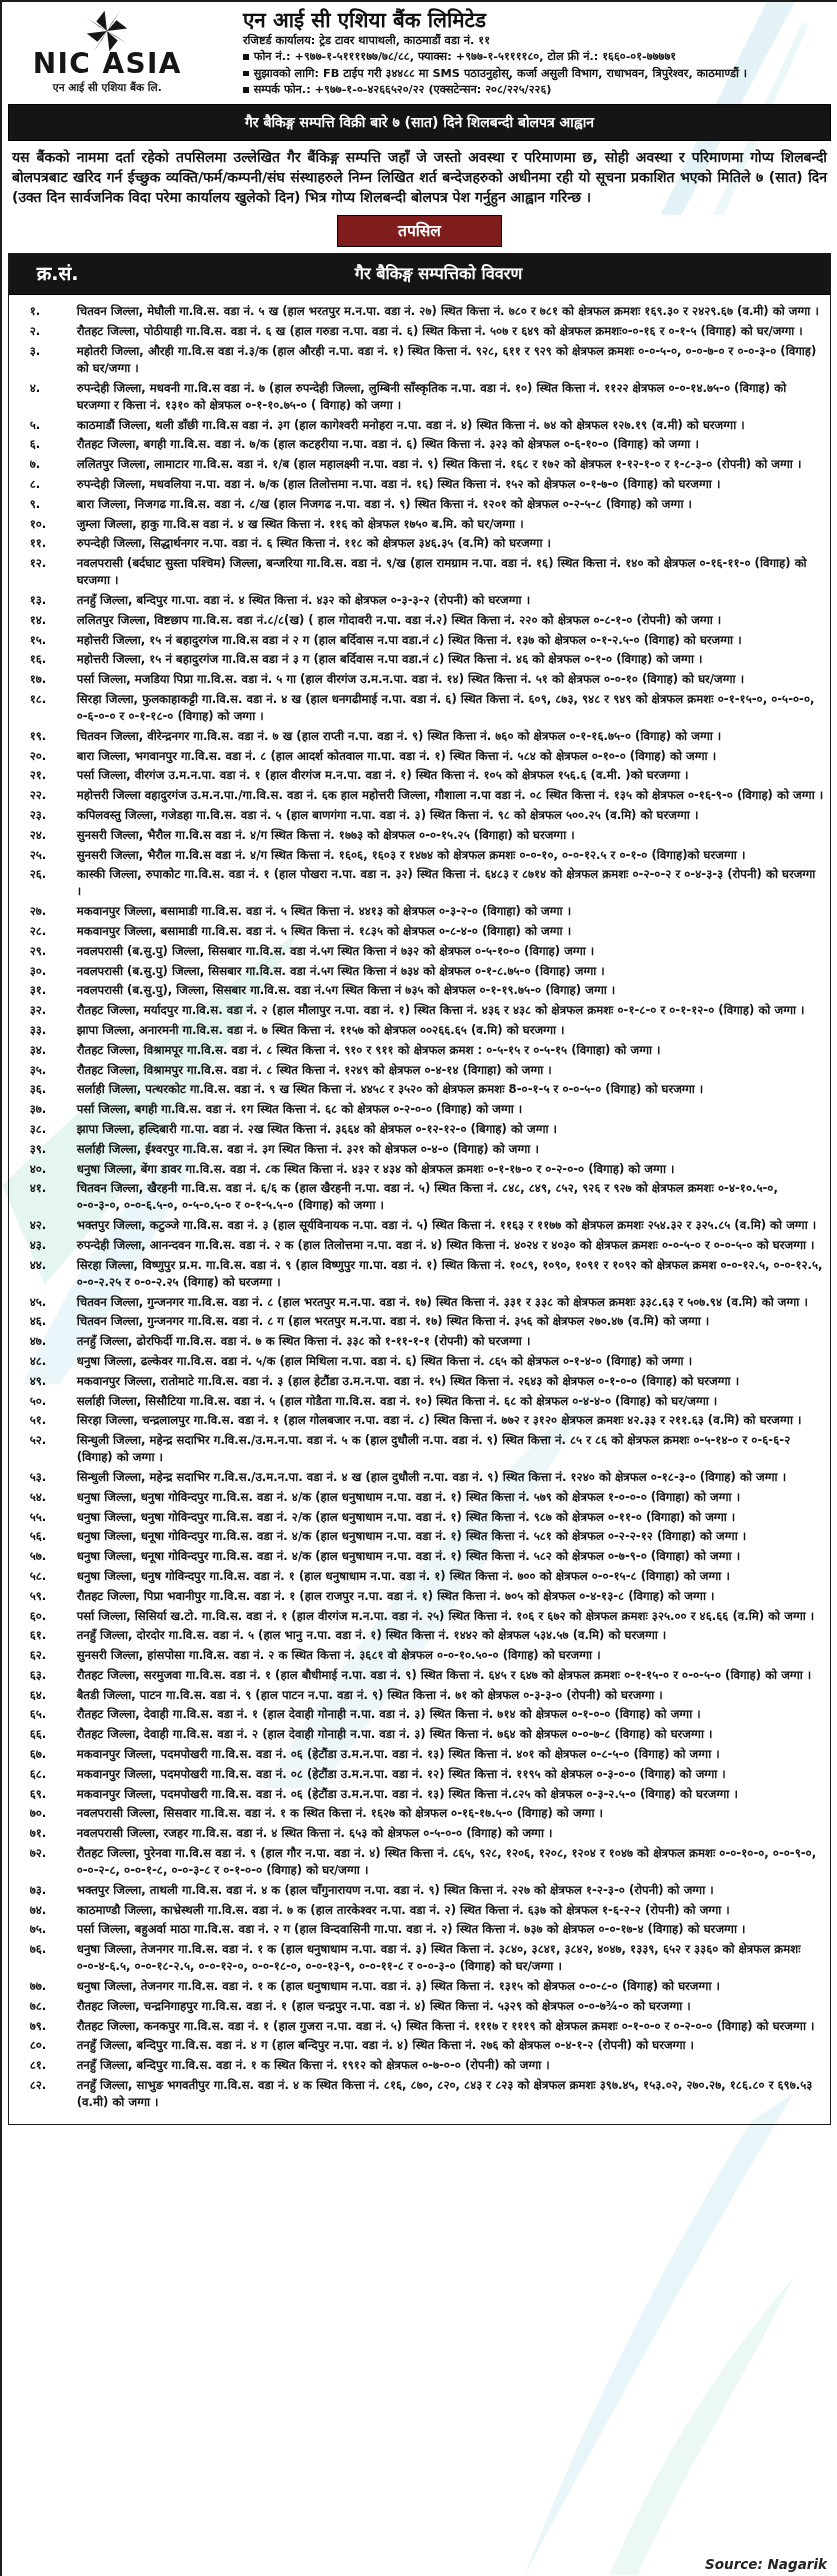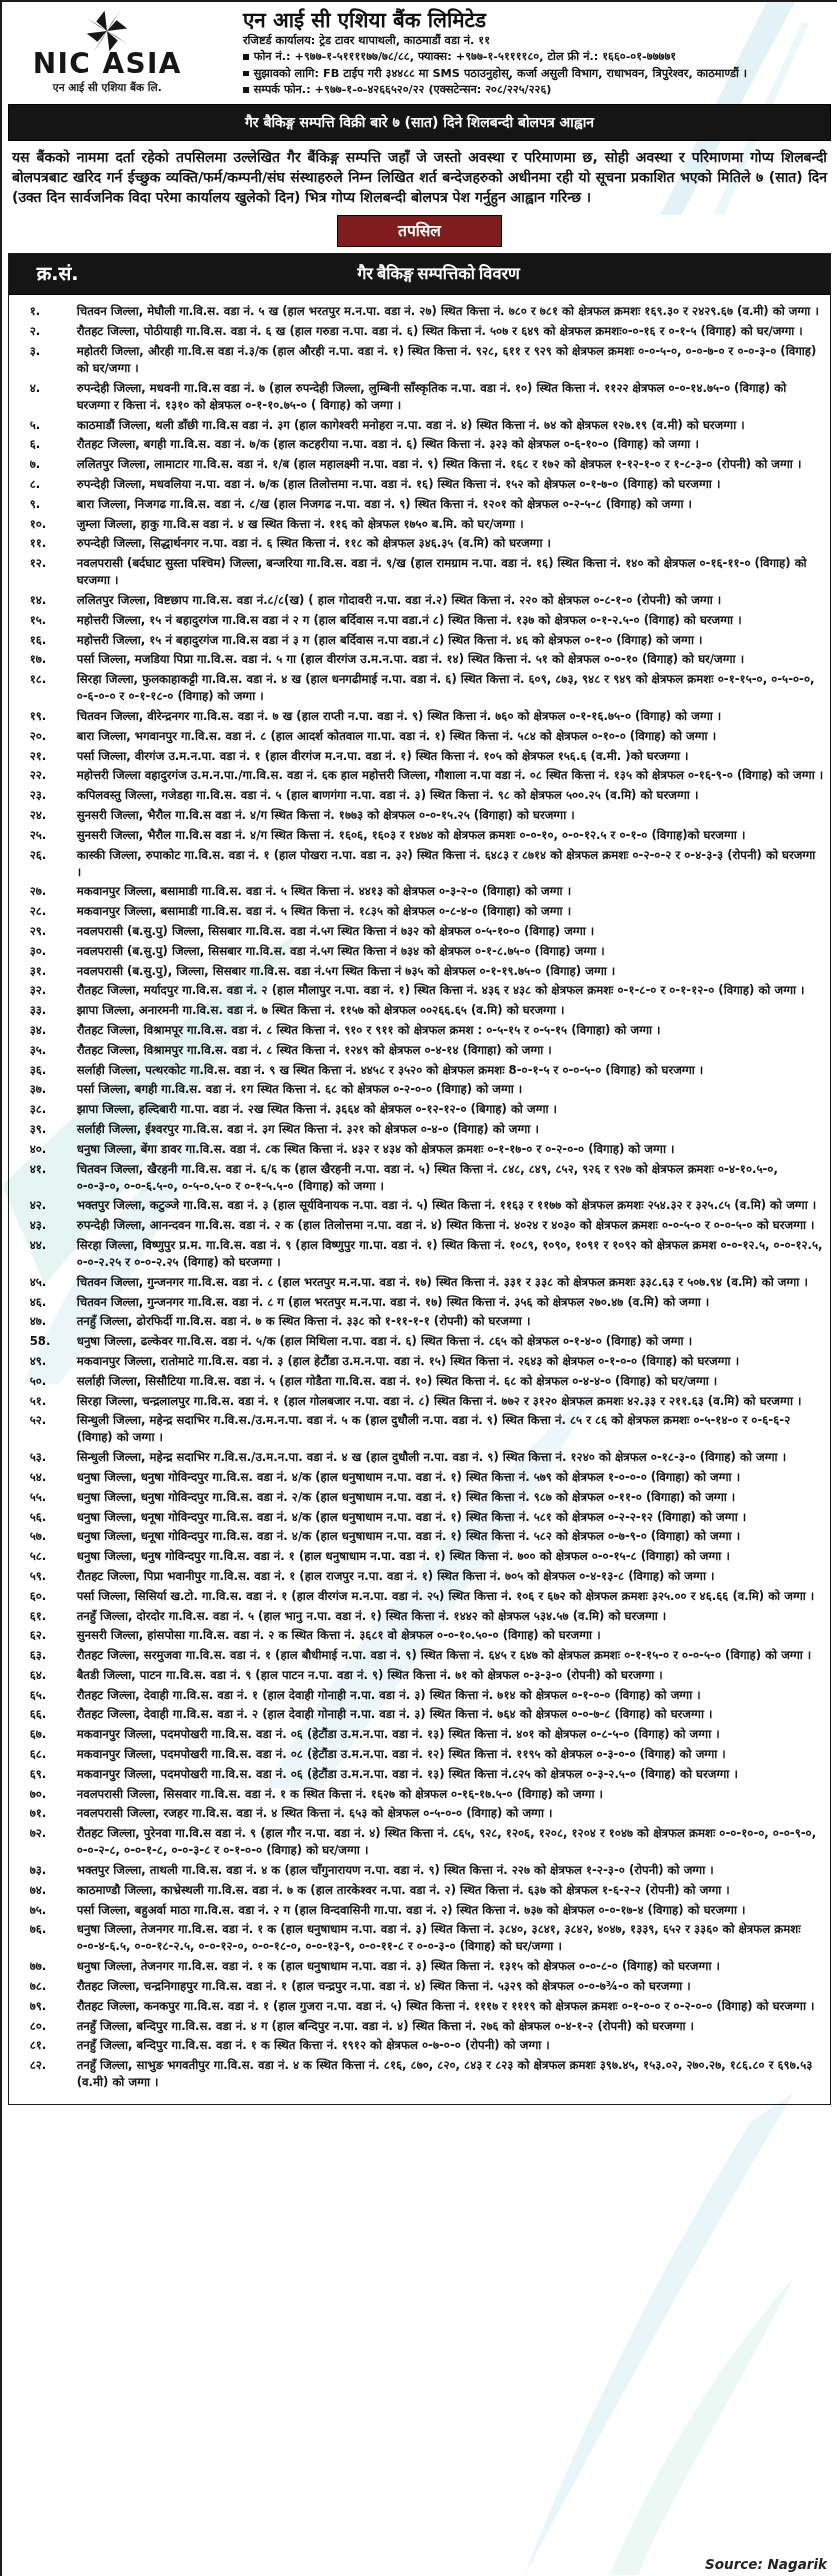--- a/index.html
+++ b/index.html
@@ -46,21 +46,21 @@
     border:1.4px solid #000;
   }
   
   .asset-table{border:1.8px solid #1a1a1a;margin:0 1.4px;background:transparent;}
   .asset-head{
     display:flex;align-items:center;background:#151515;color:#fff;
     font-weight:bold;border-bottom:1.4px solid #000;
     padding:6.4px 0 7.8px 0;
   }
   .asset-head .c1{width:84px;flex:none;text-align:left;padding-left:28px;font-size:19px;box-sizing:border-box;}
-  .asset-head .c2{flex:1;text-align:center;font-size:16.3px;padding-right:46px;font-family:Liberation Serif, serif;}
+  .asset-head .c2{flex:1;text-align:center;font-size:16.3px;padding-right:46px;}
   .asset-list{padding:8.5px 7px 10px 0;}
   .asset-row{display:flex;margin-bottom:2.8px;}
   .row-num{width:68px;flex:none;text-align:left;padding-left:21px;box-sizing:border-box;font-size:11.7px;font-weight:bold;line-height:17px;}
   .row-text{flex:1;font-size:11.7px;font-weight:bold;line-height:17px;text-align:left;color:#131313;}
   
   .source{
     position:absolute;right:10px;bottom:4.3px;z-index:3;
     font-size:13.5px;font-style:italic;font-weight:bold;color:#222;
     font-family:"DejaVu Sans","Liberation Sans",sans-serif;
   }
@@ -191,20 +191,24 @@
           </div>
           <div class="asset-row">
             <span class="row-num">११.</span>
             <div class="row-text">रुपन्देही जिल्ला, सिद्धार्थनगर न.पा. वडा नं. ६ स्थित कित्ता नं. ११८ को क्षेत्रफल ३४६.३५ (व.मि) को घरजग्गा ।</div>
           </div>
           <div class="asset-row">
             <span class="row-num">१२.</span>
             <div class="row-text">नवलपरासी (बर्दघाट सुस्ता पश्चिम) जिल्ला, बन्जरिया गा.वि.स. वडा नं. ९/ख (हाल रामग्राम न.पा. वडा नं. १६) स्थित कित्ता नं. १४० को क्षेत्रफल ०-१६-११-० (विगाह) को घरजग्गा ।</div>
           </div>
           <div class="asset-row">
+            <span class="row-num">१३.</span>
+            <div class="row-text">तनहुँ जिल्ला, बन्दिपुर गा.पा. वडा नं. ४ स्थित कित्ता नं. ४३२ को क्षेत्रफल ०-३-३-२ (रोपनी) को घरजग्गा ।</div>
+          </div>
+          <div class="asset-row">
             <span class="row-num">१४.</span>
             <div class="row-text">ललितपुर जिल्ला, विष्टछाप गा.वि.स. वडा नं.८/८(ख) ( हाल गोदावरी न.पा. वडा नं.२) स्थित कित्ता नं. २२० को क्षेत्रफल ०-८-१-० (रोपनी) को जग्गा ।</div>
           </div>
           <div class="asset-row">
             <span class="row-num">१५.</span>
             <div class="row-text">महोत्तरी जिल्ला, १५ नं बहादुरगंज गा.वि.स वडा नं २ ग (हाल बर्दिवास न.पा वडा.नं ८) स्थित कित्ता नं. १३७ को क्षेत्रफल ०-१-२.५-० (विगाह) को घरजग्गा ।</div>
           </div>
           <div class="asset-row">
             <span class="row-num">१६.</span>
             <div class="row-text">महोत्तरी जिल्ला, १५ नं बहादुरगंज गा.वि.स वडा नं ३ ग (हाल बर्दिवास न.पा वडा.नं ८) स्थित कित्ता नं. ४६ को क्षेत्रफल ०-१-० (विगाह) को जग्गा ।</div>
@@ -327,21 +331,21 @@
           </div>
           <div class="asset-row">
             <span class="row-num">४६.</span>
             <div class="row-text">चितवन जिल्ला, गुन्जनगर गा.वि.स. वडा नं. ८ ग (हाल भरतपुर म.न.पा. वडा नं. १७) स्थित कित्ता नं. ३५६ को क्षेत्रफल २७०.४७ (व.मि) को जग्गा ।</div>
           </div>
           <div class="asset-row">
             <span class="row-num">४७.</span>
             <div class="row-text">तनहुँ जिल्ला, ढोरफिर्दी गा.वि.स. वडा नं. ७ क स्थित कित्ता नं. ३३८ को १-११-१-१ (रोपनी) को घरजग्गा ।</div>
           </div>
           <div class="asset-row">
-            <span class="row-num">58.</span>
+            <span class="row-num">४८.</span>
             <div class="row-text">धनुषा जिल्ला, ढल्केवर गा.वि.स. वडा नं. ५/क (हाल मिथिला न.पा. वडा नं. ६) स्थित कित्ता नं. ८६५ को क्षेत्रफल ०-१-४-० (विगाह) को जग्गा ।</div>
           </div>
           <div class="asset-row">
             <span class="row-num">४९.</span>
             <div class="row-text">मकवानपुर जिल्ला, रातोमाटे गा.वि.स. वडा नं. ३ (हाल हेटौंडा उ.म.न.पा. वडा नं. १५) स्थित कित्ता नं. २६४३ को क्षेत्रफल ०-१-०-० (विगाह) को घरजग्गा ।</div>
           </div>
           <div class="asset-row">
             <span class="row-num">५०.</span>
             <div class="row-text">सर्लाही जिल्ला, सिसौटिया गा.वि.स. वडा नं. ५ (हाल गोडैता गा.वि.स. वडा नं. १०) स्थित कित्ता नं. ६८ को क्षेत्रफल ०-४-४-० (विगाह) को घर/जग्गा ।</div>
           </div>

